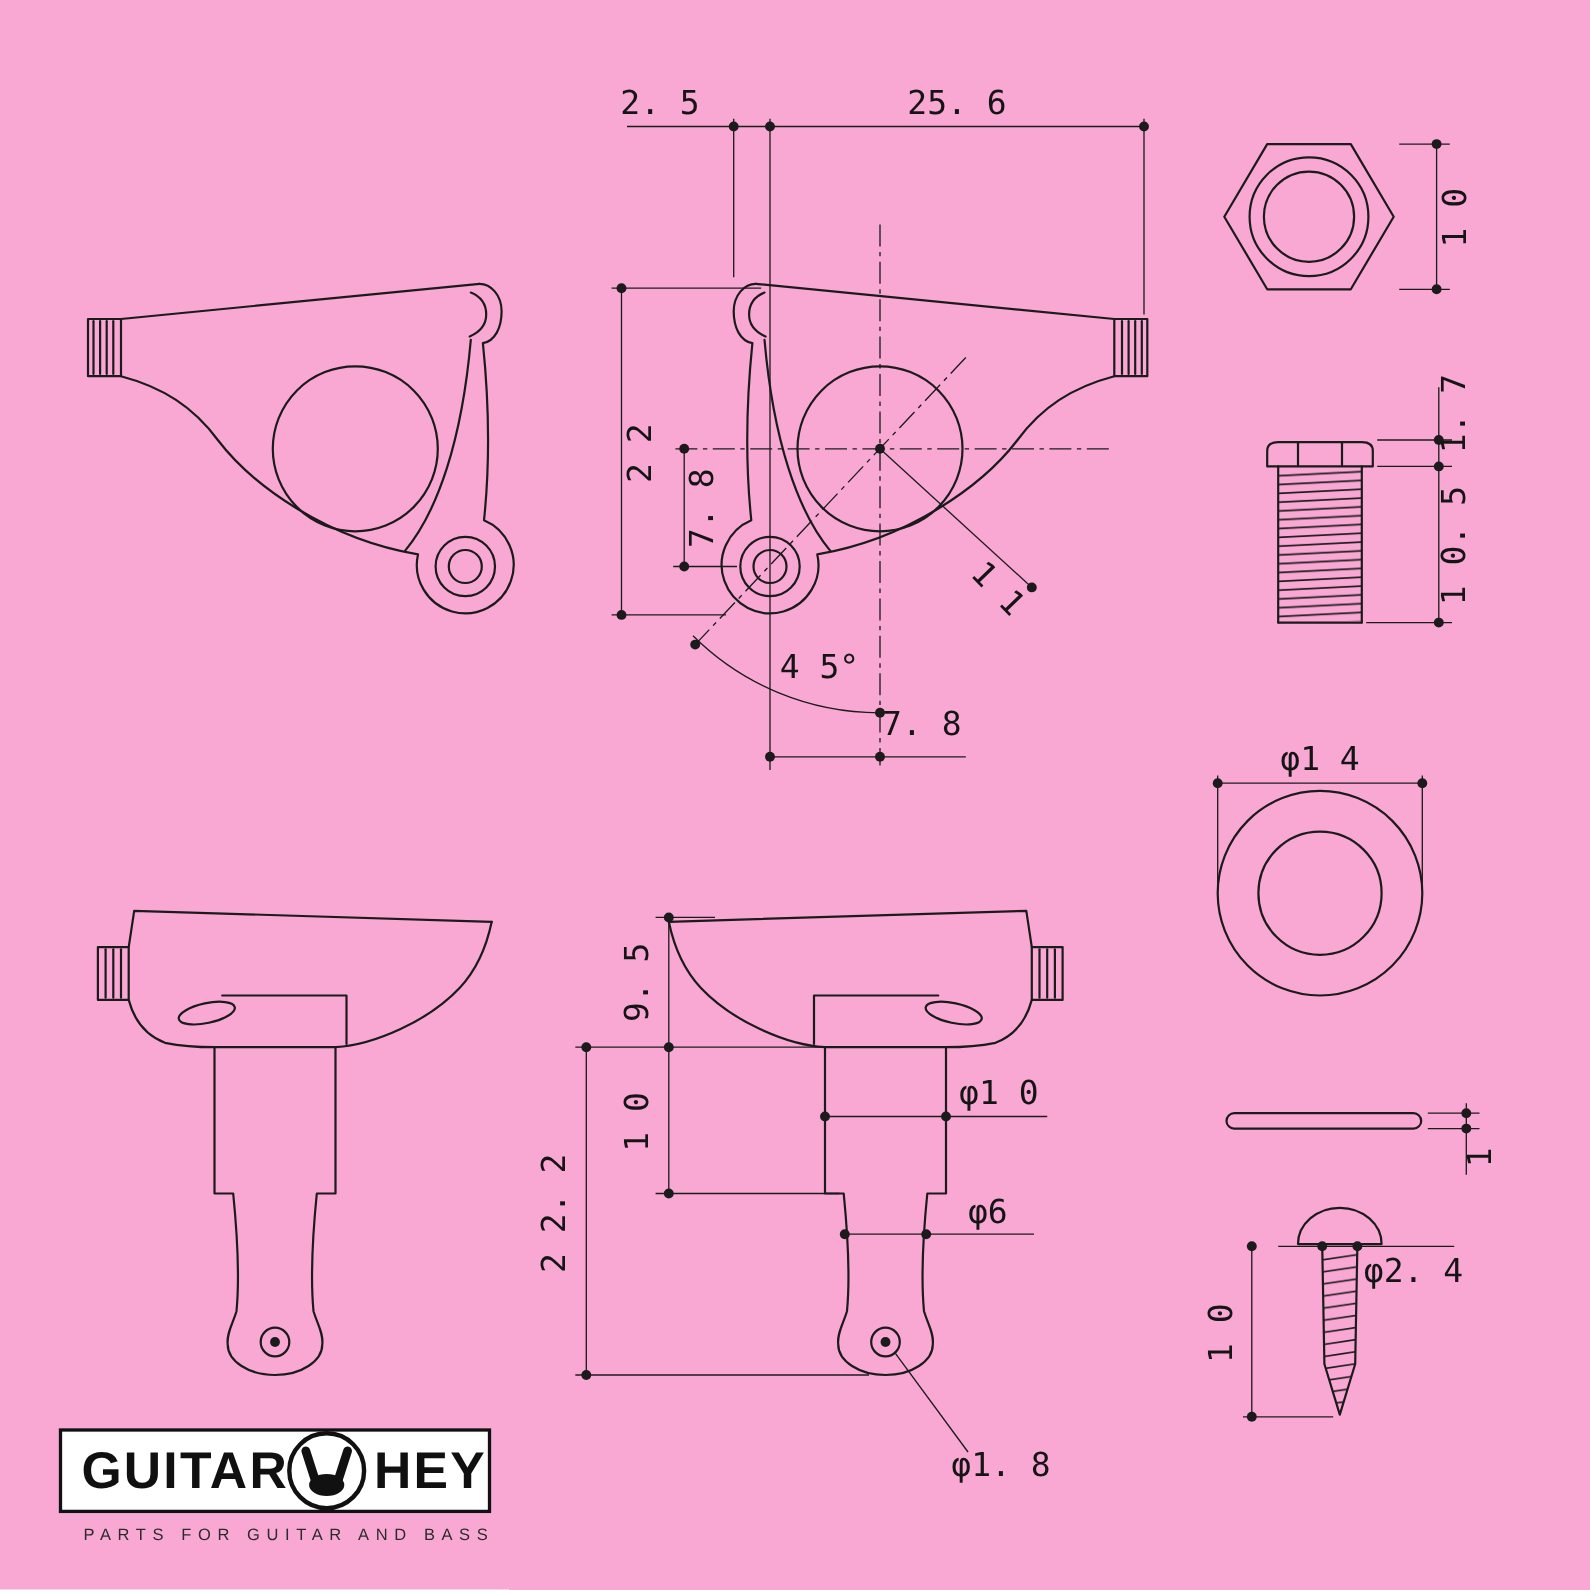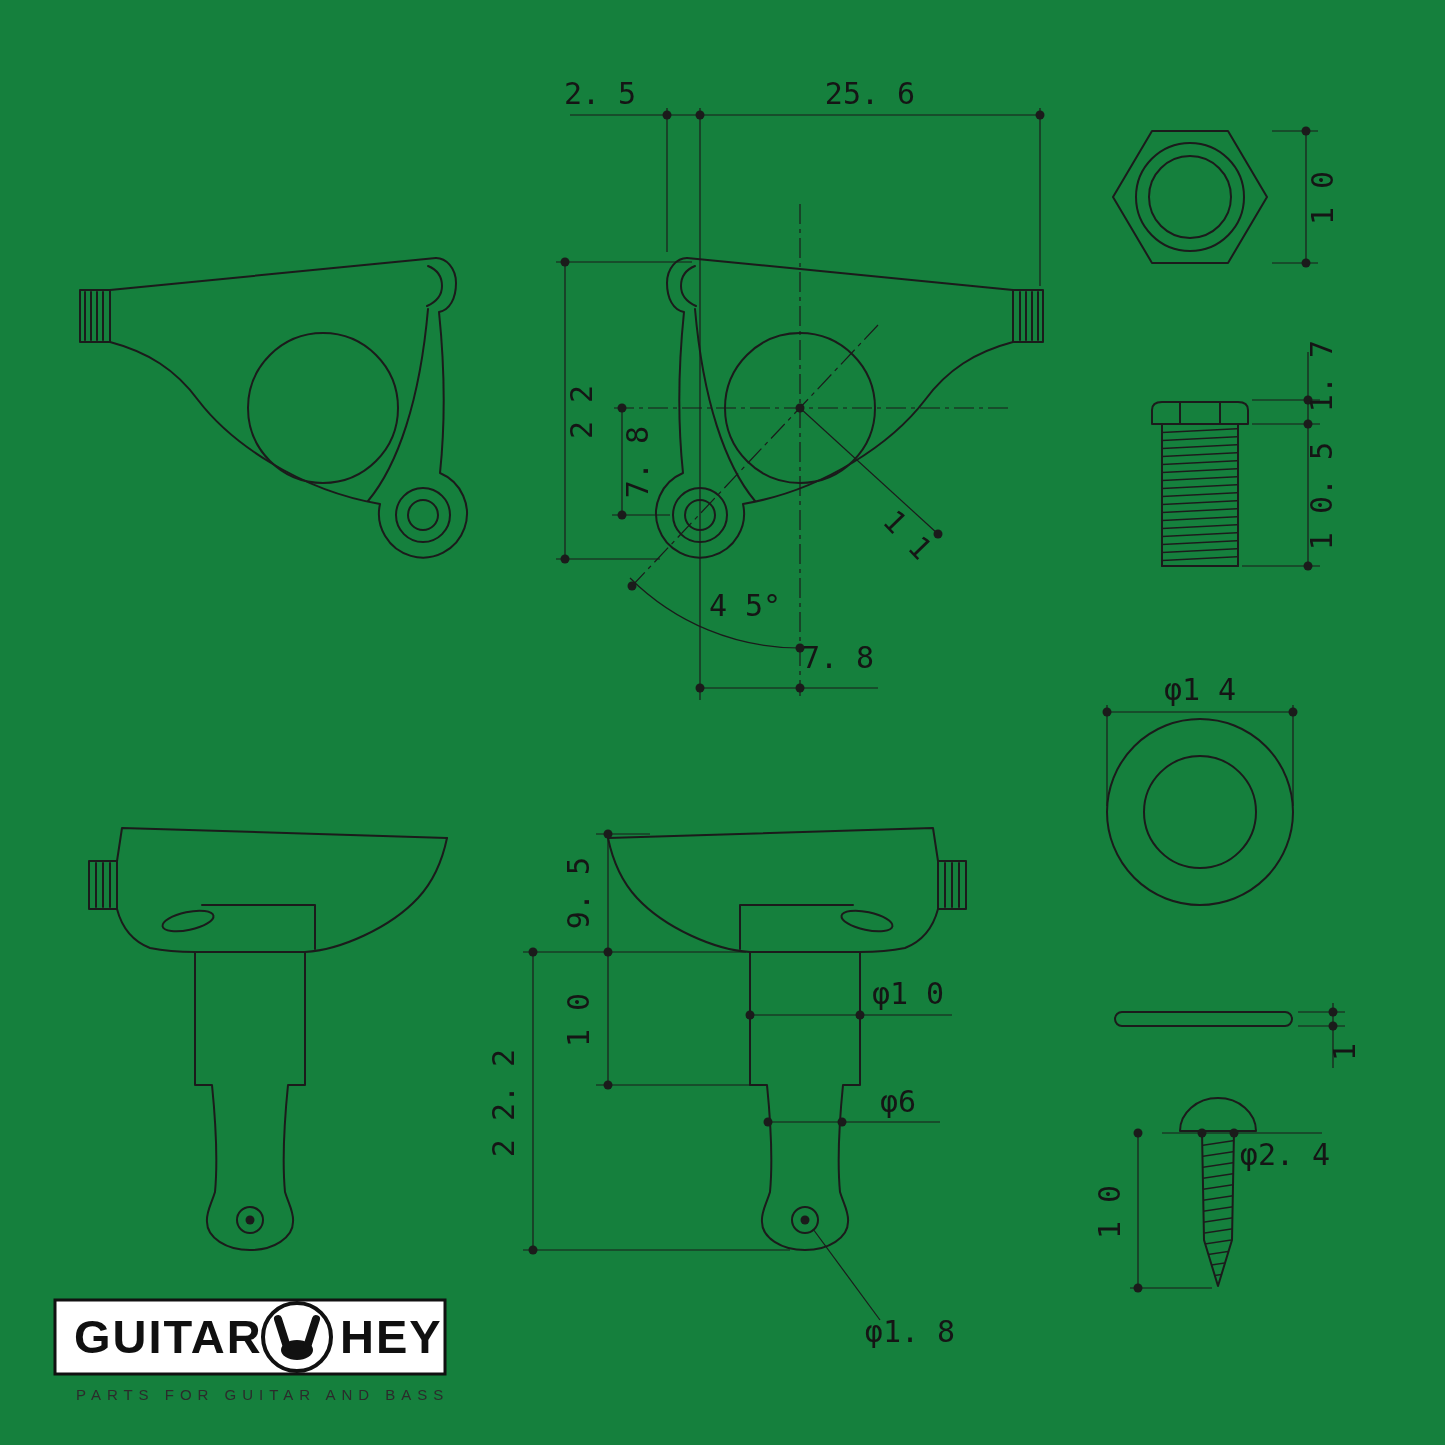--- a/index.html
+++ b/index.html
@@ -1,16 +1,16 @@
 <!DOCTYPE html>
 <html><head>
 <meta charset="utf-8">
 <style>
   html,body{margin:0;padding:0;background:#ffffff}
-  .sheet{width:1445px;height:1445px;position:relative;background:#15803d;overflow:hidden}
+  .sheet{width:1445px;height:1445px;position:relative;background:#f9a8d4;overflow:hidden}
   svg{display:block}
   .o{fill:none;stroke:#1b1b1b;stroke-width:2;stroke-linecap:round;stroke-linejoin:round}
   .d{fill:none;stroke:#1b1b1b;stroke-width:1.2}
   .cl{fill:none;stroke:#1b1b1b;stroke-width:1.2;stroke-dasharray:20 5 4 5}
   .dt{fill:#1b1b1b;stroke:none}
   .lbl{font-family:"DejaVu Sans Mono","Liberation Mono",monospace;font-size:30px;fill:#151515;stroke:none}
   .brand{font-family:"Liberation Sans","DejaVu Sans",sans-serif;font-weight:bold;font-size:47px;letter-spacing:2px;fill:#101010;stroke:none}
   .tag{font-family:"Liberation Sans","DejaVu Sans",sans-serif;font-size:15px;letter-spacing:6px;fill:#2b2b2b;stroke:none}
 </style>
 </head>

